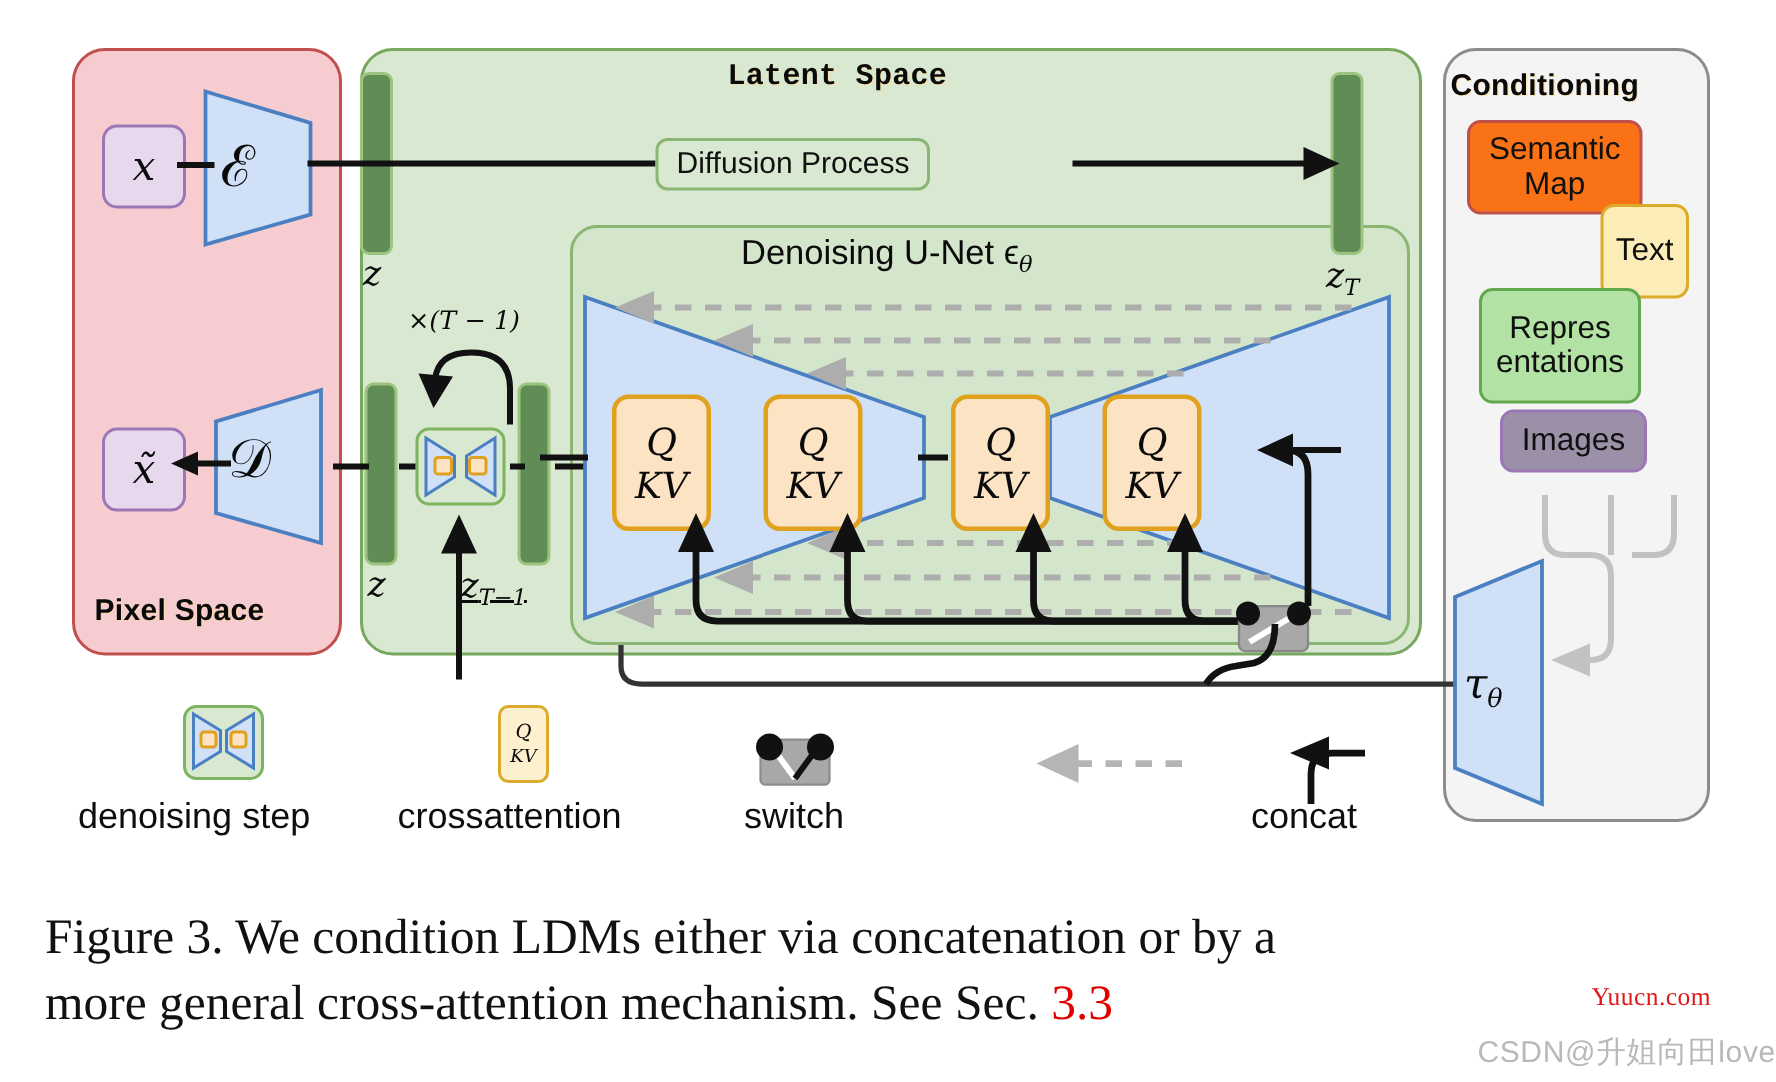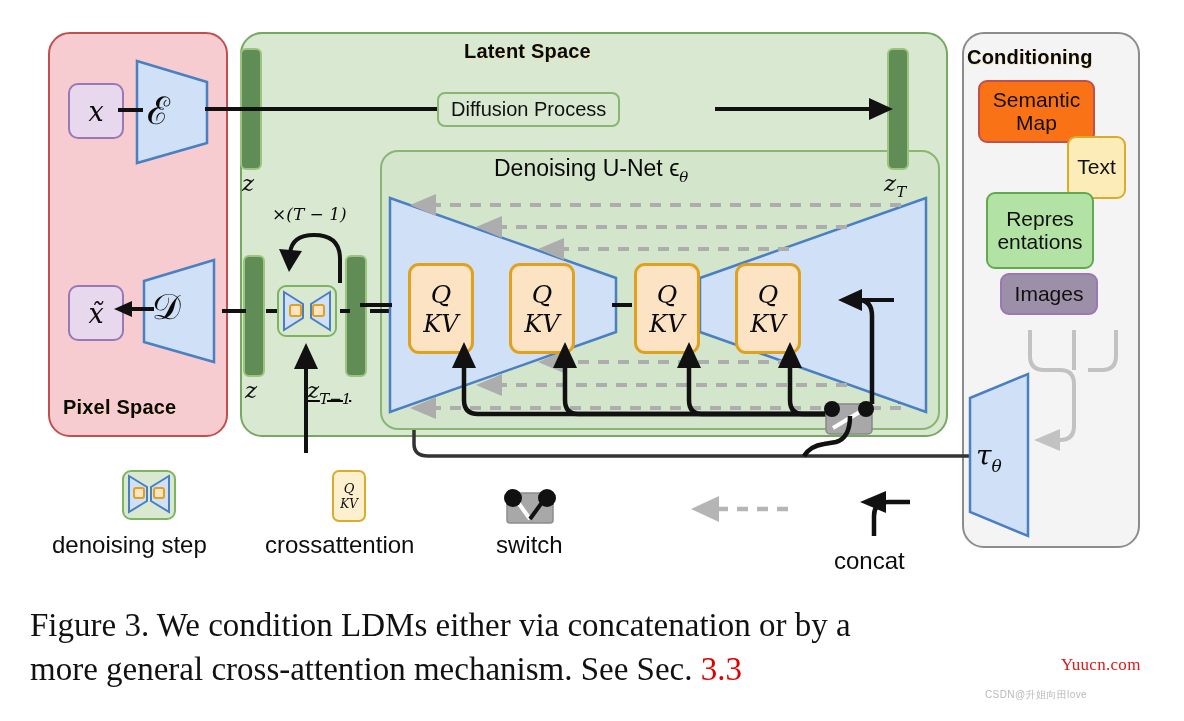--- a/index.html
+++ b/index.html
@@ -106,36 +106,36 @@
   .caption .red { color: #e00000; margin-top: 12px; }
 
   .wm-red {
     left: 1061px; top: 655px;
     font-family: "Liberation Serif", serif;
     font-size: 17px; color: #e01818; letter-spacing: .3px;
   }
   .wm-gray {
     left: 985px; top: 688px;
     font-family: "Liberation Sans", sans-serif;
-    font-size: 10px; color: #b9b9b9; letter-spacing: .4px;
+    font-size: 20px; color: #b9b9b9; letter-spacing: .4px;
     white-space: nowrap;
   }
   svg { overflow: visible; }
 </style>
 </head>
 <body>
 
 <div class="stage">
 
   <div class="abs panel-pixel"></div>
   <div class="abs panel-latent"></div>
   <div class="abs panel-unet"></div>
   <div class="abs panel-cond"></div>
 
-  <div class="abs lbl panel-title" style="left:464px; top:40px;">Latent Space</div>
+  <div class="abs lbl panel-title" style="left:485px; top:40px;font-family:Liberation Mono, monospace;">Latent Space</div>
 
   <div class="abs lbl panel-title" style="left:63px; top:396px;">Pixel Space</div>
 
   <div class="abs lbl panel-title" style="left:967px; top:46px;">Conditioning</div>
 
   <div class="abs lbl" style="left:494px; top:155px; font-size:23px;">
     <span>Denoising U-Net ϵ</span><sub class="math" style="font-size:15px;">θ</sub>
   </div>
 
   <div class="abs box-x math lbl" style="left:68px; top:83px;">x</div>
@@ -361,21 +361,21 @@
 
   <svg class="abs" style="left:687px; top:495px;" width="110" height="30">
     <line x1="30" y1="14" x2="105" y2="14" stroke="#b5b5b5" stroke-width="4.5" stroke-dasharray="11 9"></line>
     <polygon points="4,14 32,1 32,27" fill="#b5b5b5"></polygon>
   </svg>
 
   <svg class="abs" style="left:838px; top:492px;" width="80" height="50">
     <path d="M72,10 L50,10 Q36,10 36,24 L36,44" fill="none" stroke="#111" stroke-width="4.5"></path>
     <polygon points="22,10 48,-1 48,21" fill="#111"></polygon>
   </svg>
-  <div class="abs legend-label" style="left:834px; top:531px;margin-top:16px;">concat</div>
+  <div class="abs legend-label" style="left:834px; top:531px;">concat</div>
 
   <div class="abs caption">
     <div>Figure 3.   We condition LDMs either via concatenation or by a</div>
     <div>
       <span>more general cross-attention mechanism. See Sec. </span><span class="red">3.3</span>
     </div>
   </div>
 
   <div class="abs wm-red">Yuucn.com</div>
   <div class="abs wm-gray">CSDN@升姐向田love</div>

